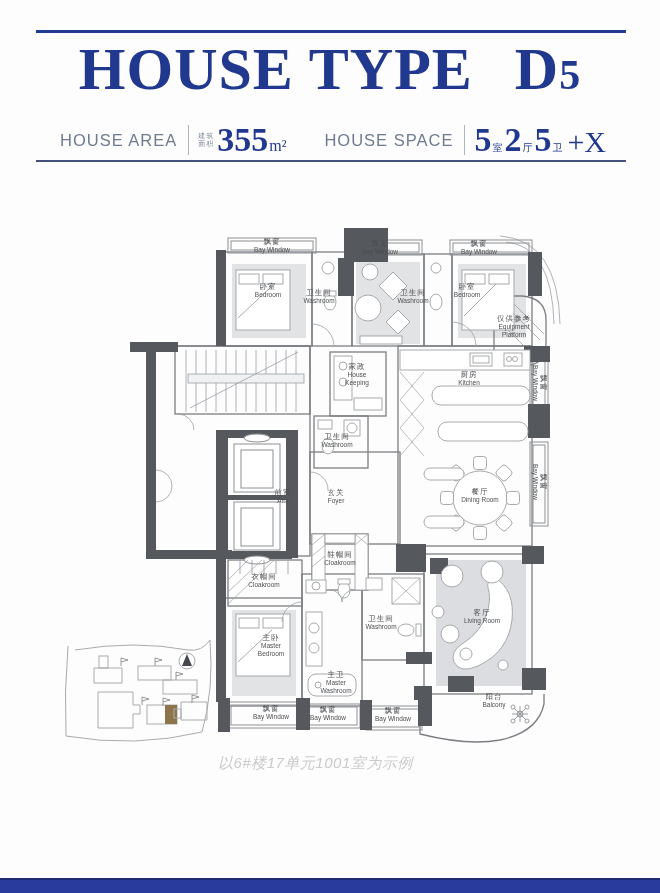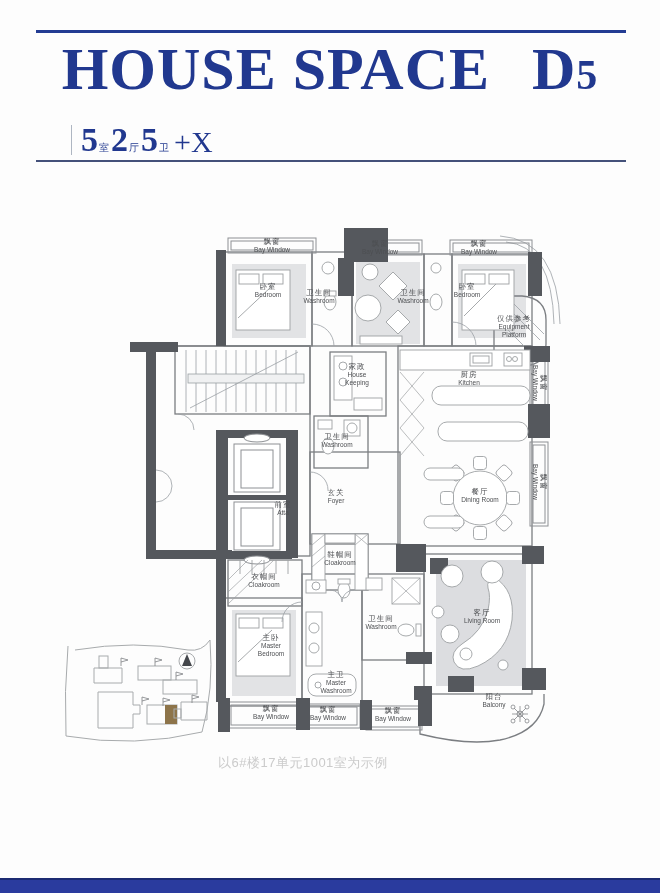--- a/index.html
+++ b/index.html
@@ -27,37 +27,48 @@
   .small-unit{font-size:10px;color:#21388f;margin:0 2px 2px 1px;}
   .suffix{font-family:"Liberation Serif","DejaVu Serif",serif;color:#21388f;
           font-size:30px;line-height:1;margin-left:3px;}
   .mid-rule{position:absolute;top:160px;left:36px;right:34px;height:1.5px;background:#44517a;}
   .plan-svg{position:absolute;left:0;top:0;width:660px;height:893px;}
   .plan-label{position:absolute;transform:translate(-50%,-50%);text-align:center;
               color:#4d4f52;line-height:1.2;white-space:nowrap;}
   .plan-label .cn{display:block;font-size:7.5px;letter-spacing:1px;}
   .plan-label .en{display:block;font-size:6.5px;white-space:pre-line;}
   .plan-label.v{transform:translate(-50%,-50%) rotate(90deg);}
-  .footnote{position:absolute;left:218px;color:#cbcbcb;font-size:13px;letter-spacing:.5px;}
+  .footnote{position:absolute;left:218px;color:#cbcbcb;font-size:15px;letter-spacing:.5px;font-style:italic;}
   .fn1{top:754px;}
   .fn2{top:772px;}
   .bottom-bar{position:absolute;left:0;right:0;bottom:0;height:13px;background:#2a3b9e;
               border-top:2px solid #1c2b72;}
 </style>
 </head>
 <body>
 
 <div class="page">
 
   <div class="top-rule"></div>
 
-  <h1 class="title"><span>HOUSE SPACE</span><span class="model"><span>D</span><span class="digit">5</span></span></h1>
+  <h1 class="title"><span>HOUSE TYPE</span><span class="model"><span>D</span><span class="digit">5</span></span></h1>
 
   <div class="spec-row">
     <div class="spec-group">
+      <span class="spec-label">HOUSE AREA</span>
+      <span class="vline"></span>
+      <span class="cn-stack">
+        <span>建筑</span>
+        <span>面积</span>
+      </span>
+      <span class="big-num">355</span>
+      <span class="unit">m²</span>
+    </div>
+    <div class="spec-group">
+      <span class="spec-label">HOUSE SPACE</span>
       <span class="vline"></span>
       <span class="space-nums">
         <span class="big-num">5</span>
         <span class="small-unit">室</span>
         <span class="big-num">2</span>
         <span class="small-unit">厅</span>
         <span class="big-num">5</span>
         <span class="small-unit">卫</span>
         <span class="suffix">+X</span>
       </span>
@@ -334,21 +345,21 @@
 Keeping</span>
     </div>
   <div class="plan-label" style="left:469px;top:378px">
       <span class="cn">厨房</span>
       <span class="en">Kitchen</span>
     </div>
   <div class="plan-label" style="left:337px;top:440px">
       <span class="cn">卫生间</span>
       <span class="en">Washroom</span>
     </div>
-  <div class="plan-label" style="left:283px;top:508px">
+  <div class="plan-label" style="left:283px;top:496px">
       <span class="cn">前室</span>
       <span class="en">Atta</span>
     </div>
   <div class="plan-label" style="left:336px;top:496px">
       <span class="cn">玄关</span>
       <span class="en">Foyer</span>
     </div>
   <div class="plan-label" style="left:480px;top:495px">
       <span class="cn">餐厅</span>
       <span class="en">Dining Room</span>

